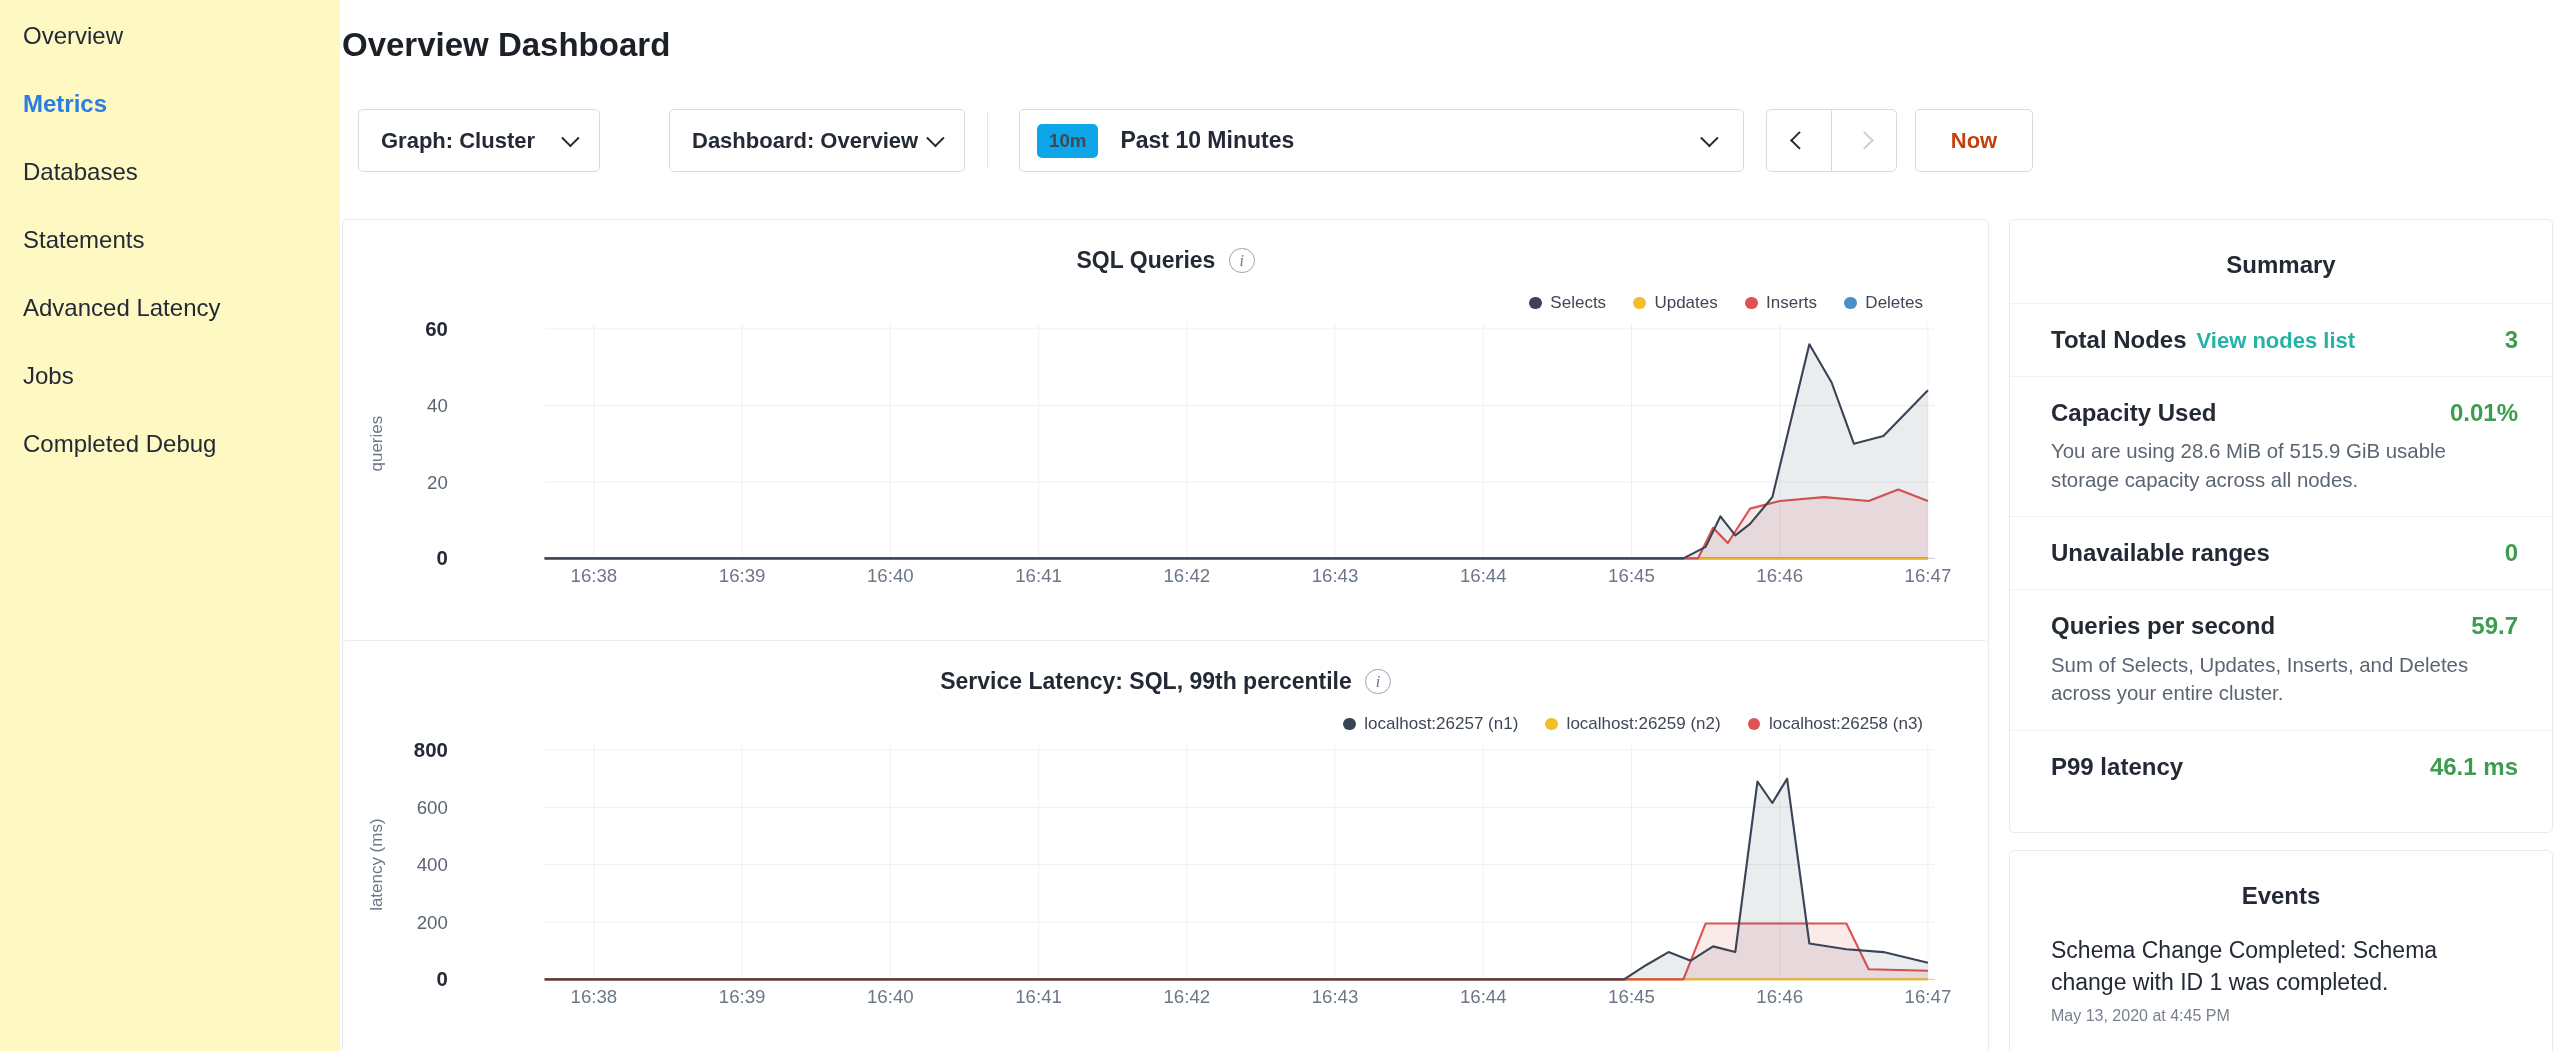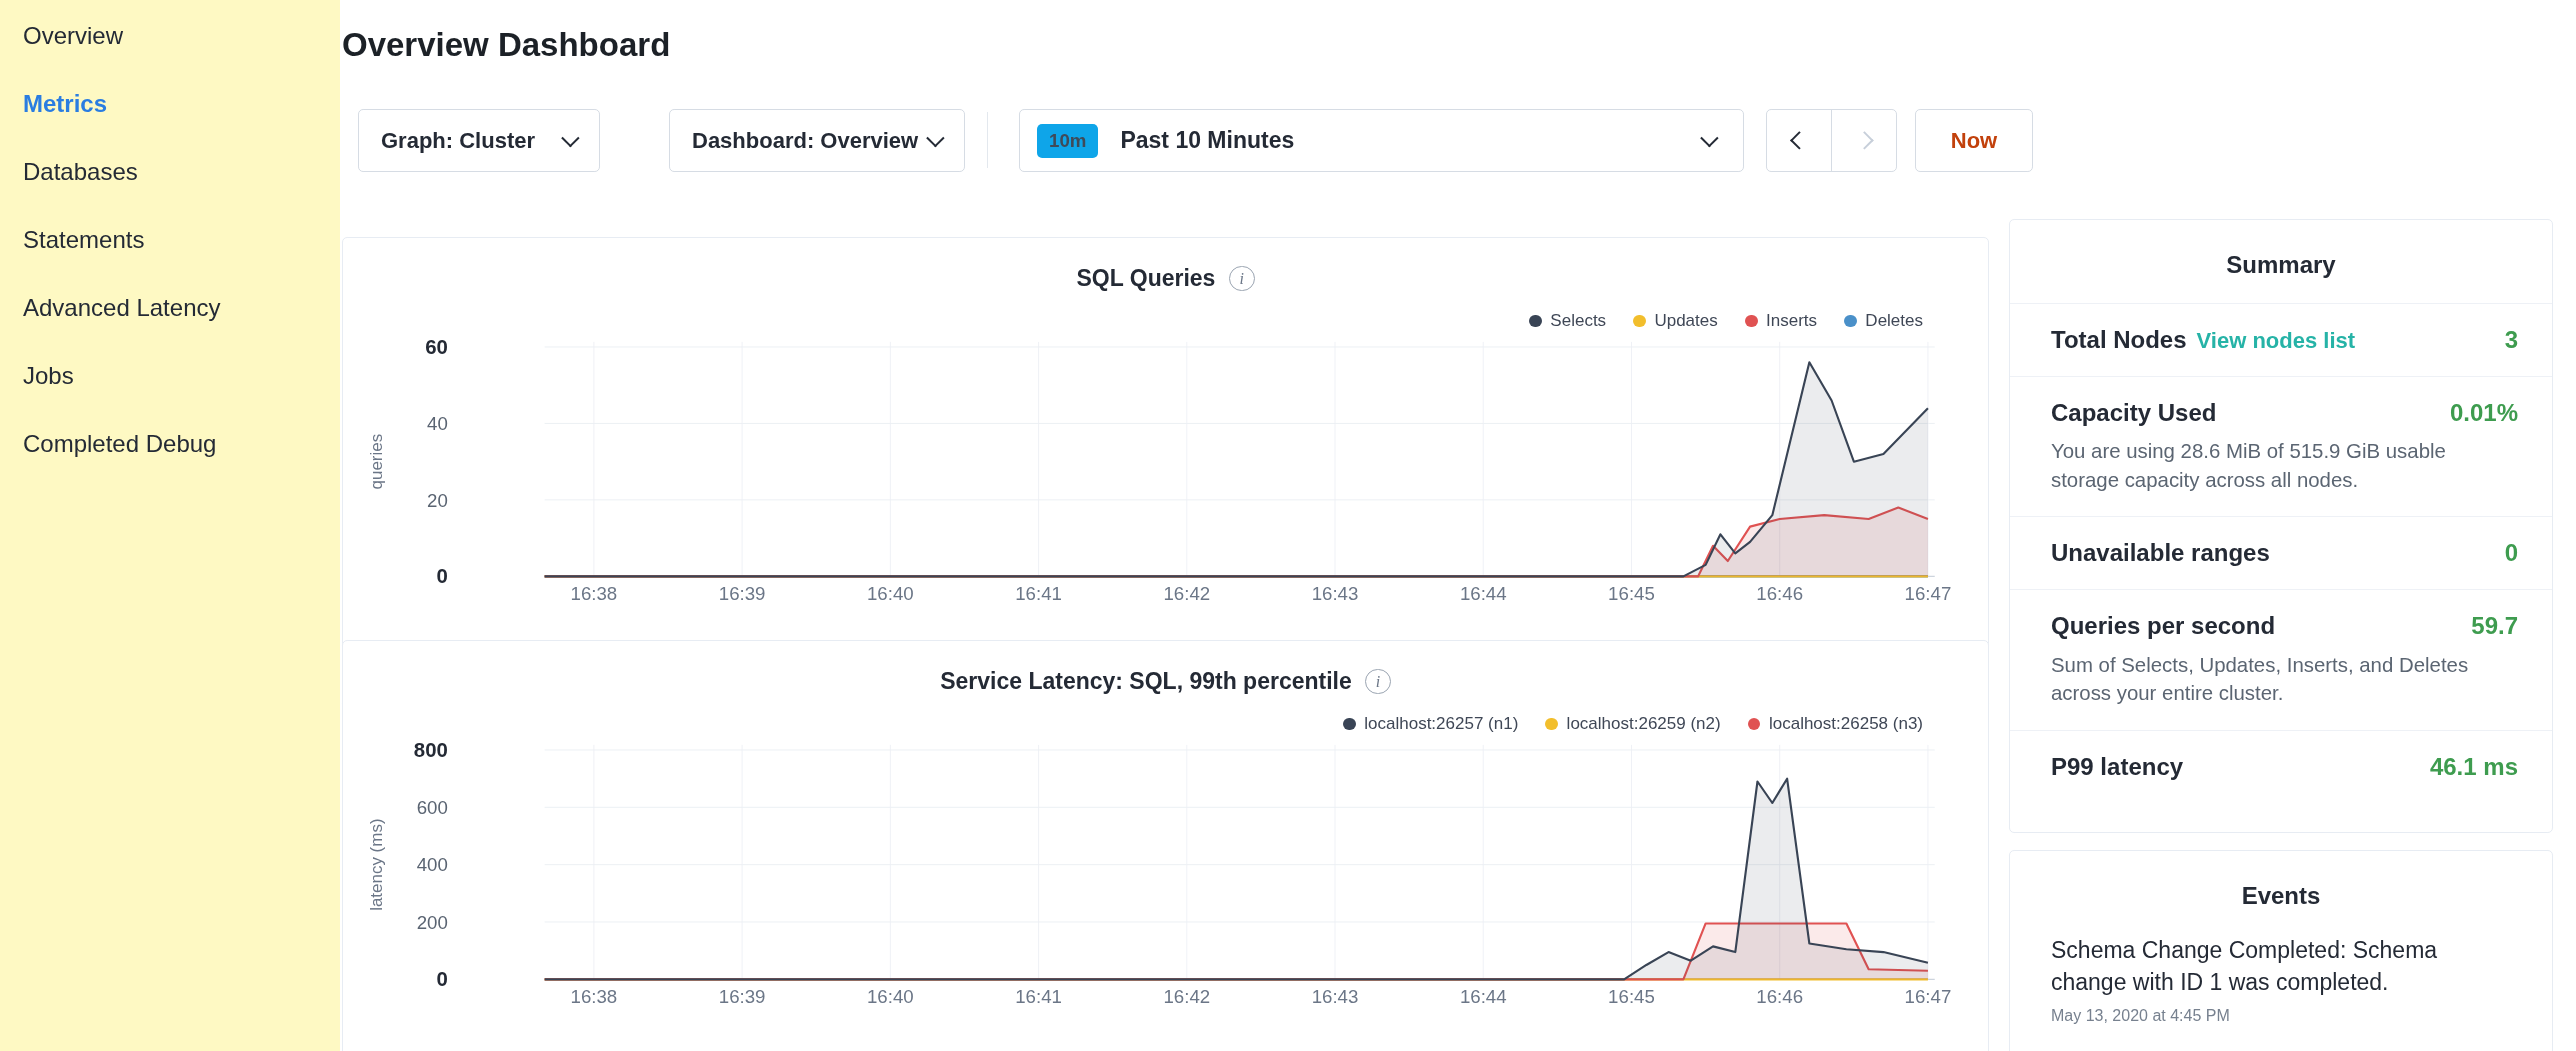--- a/index.html
+++ b/index.html
@@ -41,21 +41,21 @@
   .chev.disabled { border-color: #c7cfda; }
 
   #range-arrows { left: 1766px; width: 131px; padding: 0; }
   .arrow-half { flex: 1; height: 100%; display: flex; align-items: center; justify-content: center; cursor: pointer; }
   .arrow-half + .arrow-half { border-left: 0.9px solid #d6dce4; }
 
   #now-button { left: 1915px; width: 118px; justify-content: center; color: #c2410c; }
 
   
   .chart-card { position: absolute; left: 342px; width: 1647px; background: #fff; border: 0.9px solid #e7ecf3; border-radius: 5.1px; }
-  #chart-card-0 { top: 237px; height: 472px; }
+  #chart-card-0 { top: 219px; height: 472px; }
   #chart-card-1 { top: 640px; height: 425px; }
 
   .chart-title-row { position: absolute; top: 27px; left: 0; right: 0; display: flex; justify-content: center; align-items: center; gap: 13.6px; }
   .chart-title { font-size: 23px; font-weight: 700; color: #242a35; }
   .info-icon { width: 25.5px; height: 25.5px; border: 1.7px solid #9aa4b1; border-radius: 50%; color: #6b7687; display: inline-flex; align-items: center; justify-content: center; font-size: 16px; font-style: italic; font-family: "Liberation Serif", serif; }
   .info-icon::after { content: "i"; }
 
   .chart-legend { position: absolute; top: 73px; right: 65px; display: flex; gap: 27px; }
   .legend-item { display: inline-flex; align-items: center; gap: 8.5px; font-size: 17px; color: #3f4756; cursor: pointer; }
   .legend-dot { width: 12.8px; height: 12.8px; border-radius: 50%; flex: none; }

